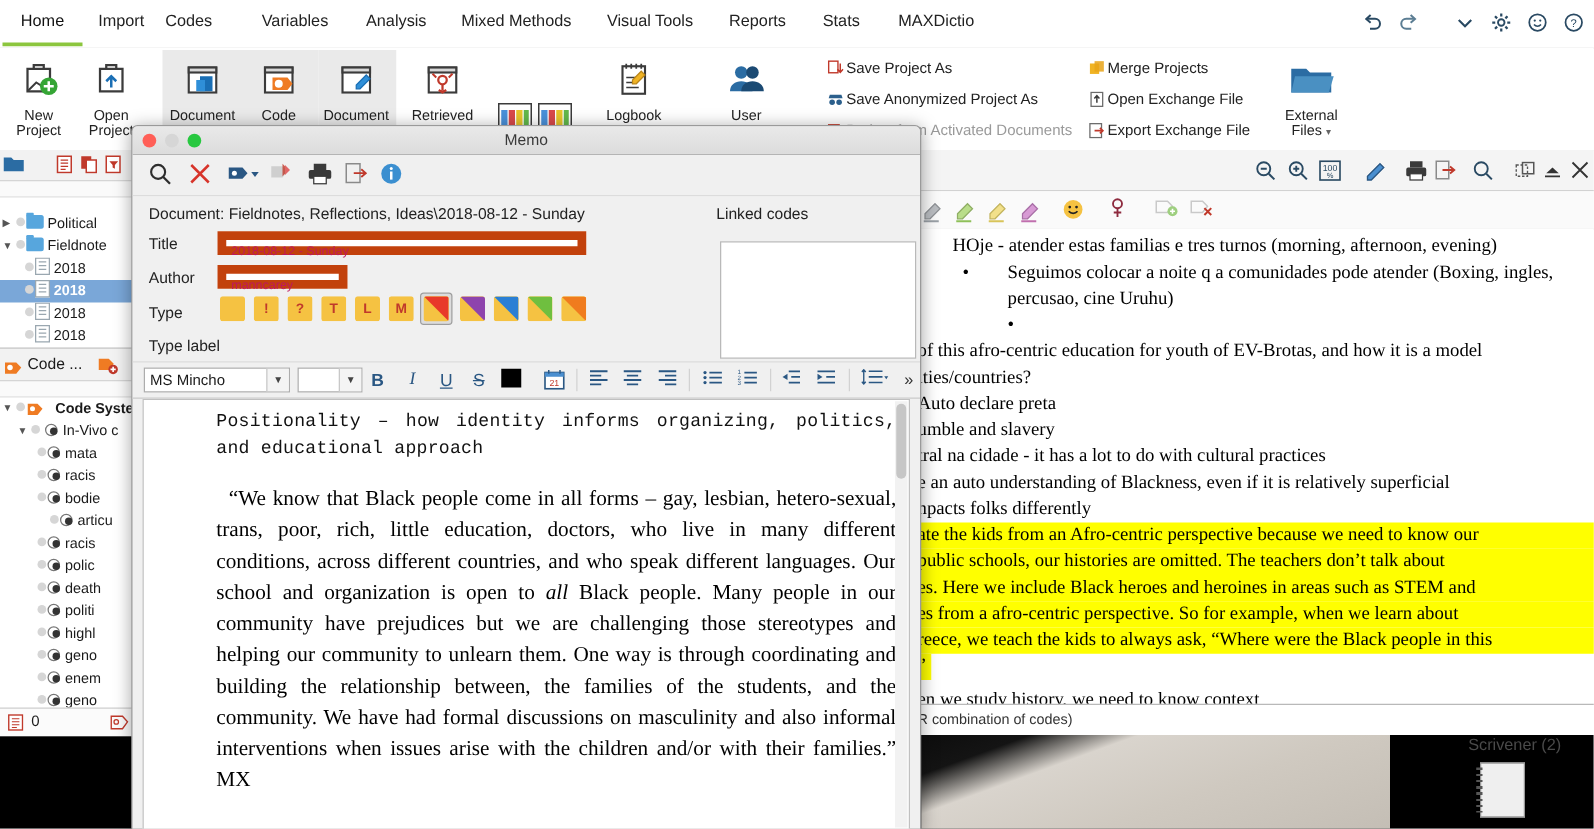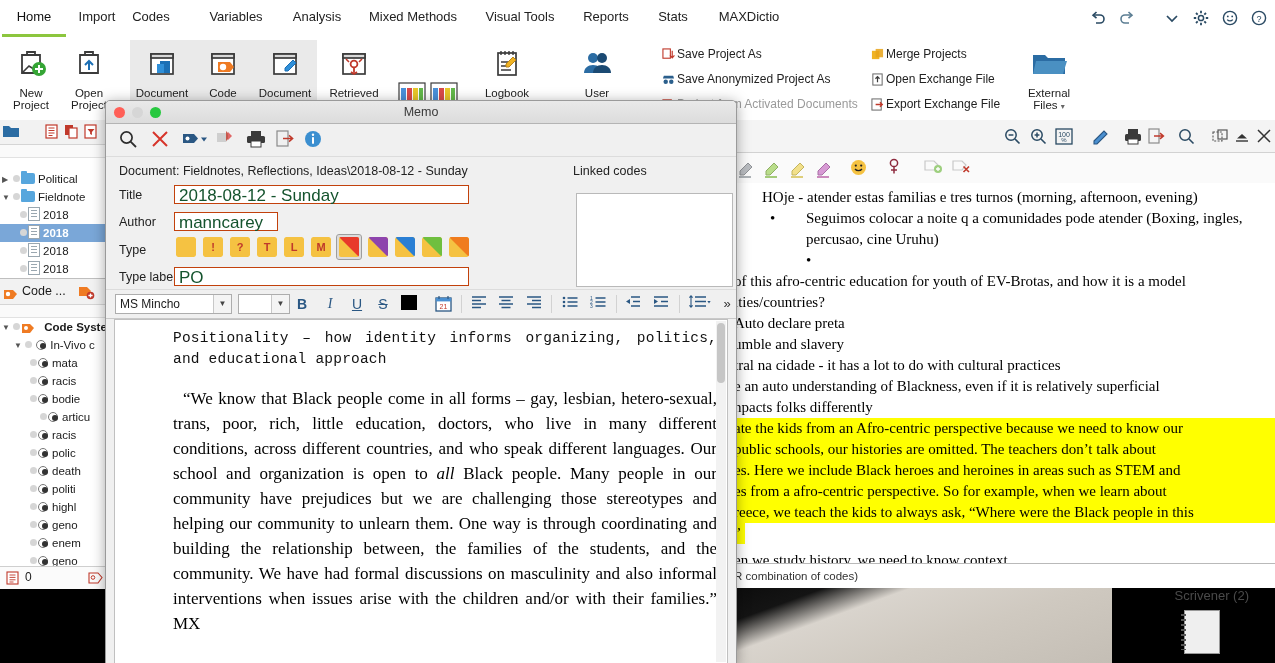--- a/index.html
+++ b/index.html
@@ -98,22 +98,22 @@
   #memo-title{height:22px;background:linear-gradient(#e9e9e9,#dcdcdc);border-bottom:1px solid #b4b4b4;
     position:relative;text-align:center;line-height:22px;font-size:12.5px;color:#3a3a3a;border-radius:4px 4px 0 0;}
   .tl{position:absolute;top:6px;width:11px;height:11px;border-radius:50%;}
   #tl-close{left:8px;background:#ff5f57;}
   #tl-min{left:26px;background:#d6d6d6;}
   #tl-max{left:44px;background:#28c840;}
   #memo-toolbar{height:32px;background:#f0f0f0;border-bottom:1px solid #dcdcdc;position:relative;}
   #memo-docline{height:28px;line-height:28px;font-size:12.5px;color:#222;position:relative;background:#f0f0f0;}
   #memo-fields{position:relative;height:104px;background:#f0f0f0;}
   .fl{position:absolute;font-size:12.5px;color:#222;}
-  .fi{position:absolute;background:#fff;border:1px solid #c2410c;height:19px;line-height:19px;
-    font-size:17px;color:#14532d;padding:0 4px;box-sizing:border-box;}
+  .fi{position:absolute;background:#fff;border:7px solid #c2410c;height:19px;line-height:19px;
+    font-size:10px;color:#be185d;padding:0 4px;box-sizing:border-box;}
   #linked-box{position:absolute;left:470px;top:8px;width:155px;height:92px;background:#fff;border:1px solid #b9b9b9;}
   .tile{position:absolute;top:0;width:20px;height:20px;border-radius:2px;overflow:hidden;}
   .tile .sq{position:absolute;inset:0;background:#f5c242;border-radius:2px;}
   .tile .ch{position:absolute;left:0;top:0;right:0;bottom:0;}
   .tile .lt{position:absolute;left:0;right:0;top:1px;text-align:center;font-size:11px;font-weight:bold;color:#c0392b;font-family:"Liberation Sans",sans-serif;line-height:18px;}
   .tile.seltile{outline:1px solid #9d9d9d;background:#dcdcdc;padding:0;}
   #memo-fmt{position:absolute;left:0;top:188px;width:630px;height:28px;background:#f0f0f0;border-top:1px solid #dcdcdc;border-bottom:1px solid #c9c9c9;}
   .fmt-sel{position:absolute;top:4px;height:20px;background:#fff;border:1px solid #adadad;box-sizing:border-box;font-size:12px;line-height:18px;padding-left:4px;}
   .fmt-sel .arw{position:absolute;right:0;top:0;bottom:0;width:17px;border-left:1px solid #c8c8c8;background:#f4f4f4;
     text-align:center;font-size:8px;color:#444;line-height:18px;}
@@ -756,21 +756,20 @@
           <span class="sq"></span>
           <span class="ch" style="background:#6fbf3f;clip-path:polygon(0 0,100% 0,100% 100%);border-radius:2px;"></span>
         </span>
       <span class="tile" style="left:273px;">
           <span class="sq"></span>
           <span class="ch" style="background:#f07c1e;clip-path:polygon(0 0,100% 0,100% 100%);border-radius:2px;"></span>
         </span>
     </div>
 
     <span class="fl" style="left:13px;top:85px;">Type label</span>
-    <div class="fi" style="left:68px;top:82px;width:295px;">PO</div>
 
     <div id="linked-box"></div>
   </div>
 
   <div id="memo-fmt">
     <div class="fmt-sel" style="left:9px;width:117px;">
       <span>MS Mincho</span>
       <span class="arw">▼</span>
     </div>
     <div class="fmt-sel" style="left:132px;width:52px;">

